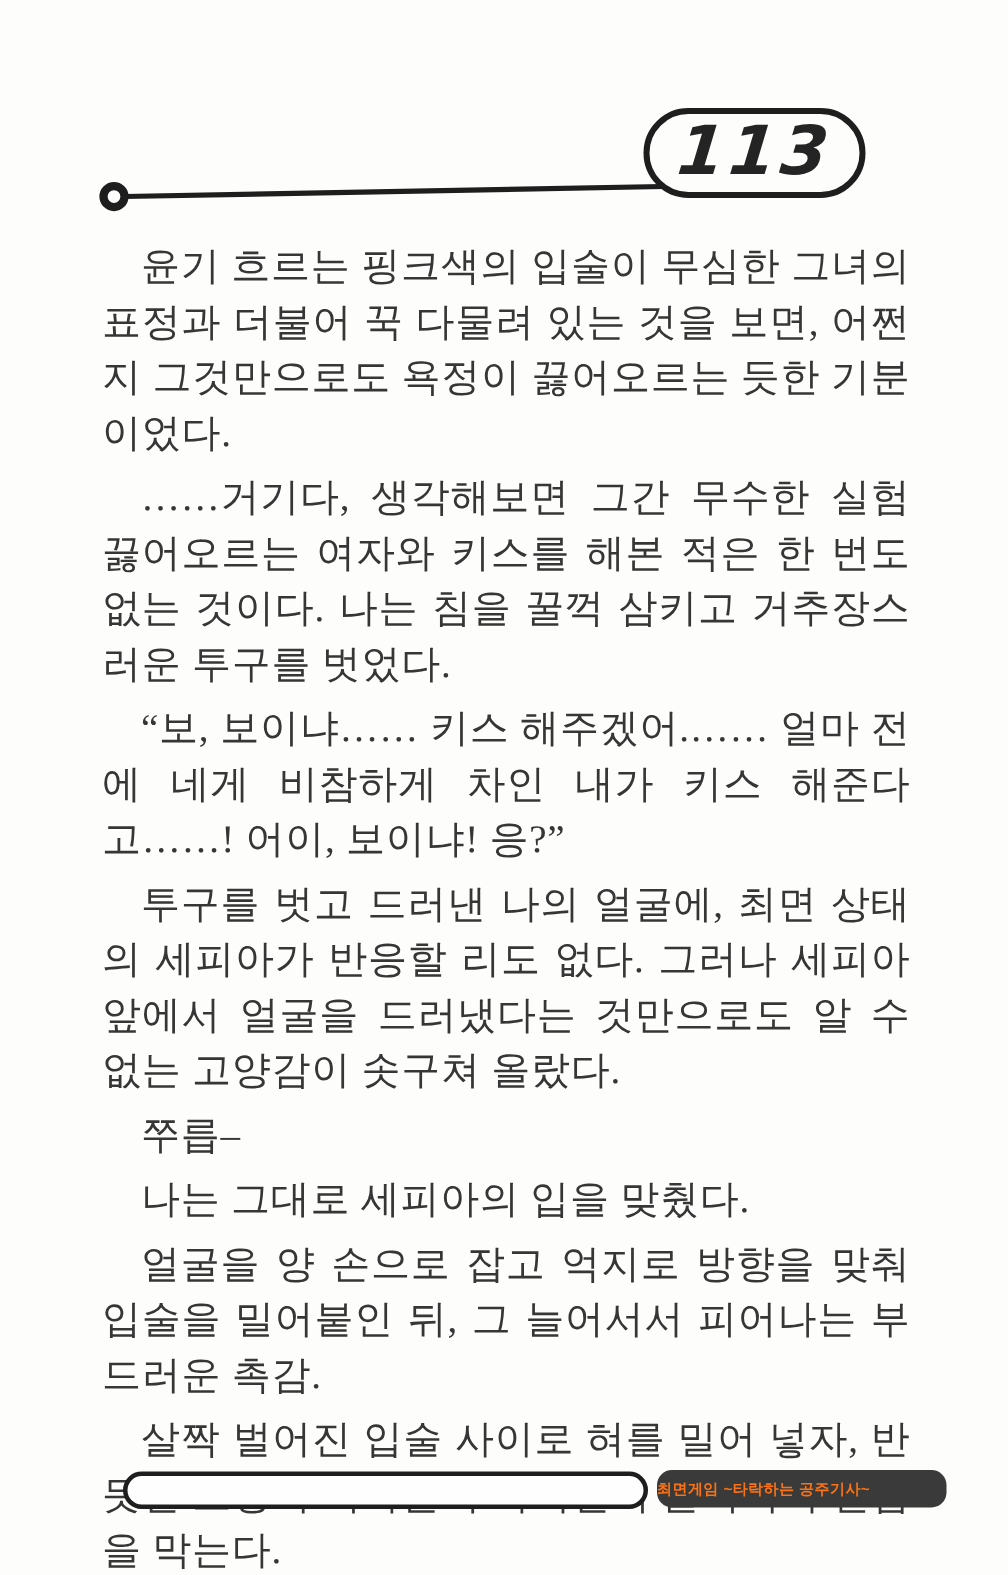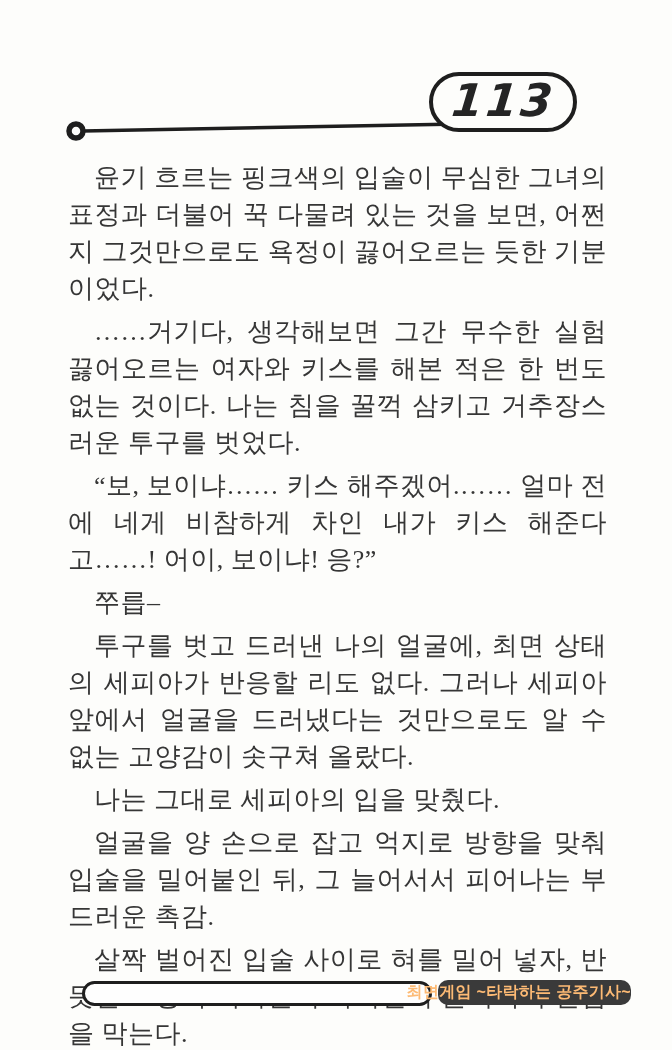--- a/index.html
+++ b/index.html
@@ -81,27 +81,27 @@
     box-sizing: border-box;
   }
   .footer-badge {
     position: absolute;
     left: 438px;
     top: 980px;
     width: 193px;
     height: 25px;
     background: #3a3a3a;
     border-radius: 10px;
-    color: #fdba74;
+    color: #f97316;
     font-family: "Liberation Sans", sans-serif;
-    font-size: 16px;
+    font-size: 10px;
     font-weight: bold;
     display: flex;
     align-items: center;
-    justify-content: flex-end;
+    justify-content: flex-start;
     letter-spacing: 0.3px;
     white-space: nowrap;
   }
 </style>
 </head>
 <body>
 
 <div class="page">
 
   <svg class="header-rule-svg" viewBox="0 0 672 160">
@@ -110,22 +110,22 @@
   </svg>
 
   <div class="page-number-box">
     <span class="page-number">113</span>
   </div>
 
   <div class="body-text">
       <p>윤기 흐르는 핑크색의 입술이 무심한 그녀의 표정과 더불어 꾹 다물려 있는 것을 보면, 어쩐지 그것만으로도 욕정이 끓어오르는 듯한 기분이었다.</p>
       <p>……거기다, 생각해보면 그간 무수한 실험 끓어오르는 여자와 키스를 해본 적은 한 번도 없는 것이다. 나는 침을 꿀꺽 삼키고 거추장스러운 투구를 벗었다.</p>
       <p>“보, 보이냐…… 키스 해주겠어.…… 얼마 전에 네게 비참하게 차인 내가 키스 해준다고……! 어이, 보이냐! 응?”</p>
+      <p>투구를 벗고 드러낸 나의 얼굴에, 최면 상태의 세피아가 반응할 리도 없다. 그러나 세피아 앞에서 얼굴을 드러냈다는 것만으로도 알 수 없는 고양감이 솟구쳐 올랐다.</p>
       <p>쭈릅–</p>
-      <p>투구를 벗고 드러낸 나의 얼굴에, 최면 상태의 세피아가 반응할 리도 없다. 그러나 세피아 앞에서 얼굴을 드러냈다는 것만으로도 알 수 없는 고양감이 솟구쳐 올랐다.</p>
       <p>나는 그대로 세피아의 입을 맞췄다.</p>
       <p>얼굴을 양 손으로 잡고 억지로 방향을 맞춰 입술을 밀어붙인 뒤, 그 늘어서서 피어나는 부드러운 촉감.</p>
       <p>살짝 벌어진 입술 사이로 혀를 밀어 넣자, 반듯한 모양의 치아들이 가지런히 늘어서서 진입을 막는다.</p>
       <p>“……!”</p>
       <p>혀를 놀려 세피아의 잇새부터 잇몸까지 구석구석 맛보고, 혀끝으로 노크를 하듯이 이를 톡톡 두드린다. 최면 상태에 있는 세피아가 나에게 감응하듯 턱을 열었다.</p>
     </div>
 
   <div class="footer-pill"></div>
   <div class="footer-badge">
     <span>최면게임 ~타락하는 공주기사~</span>

